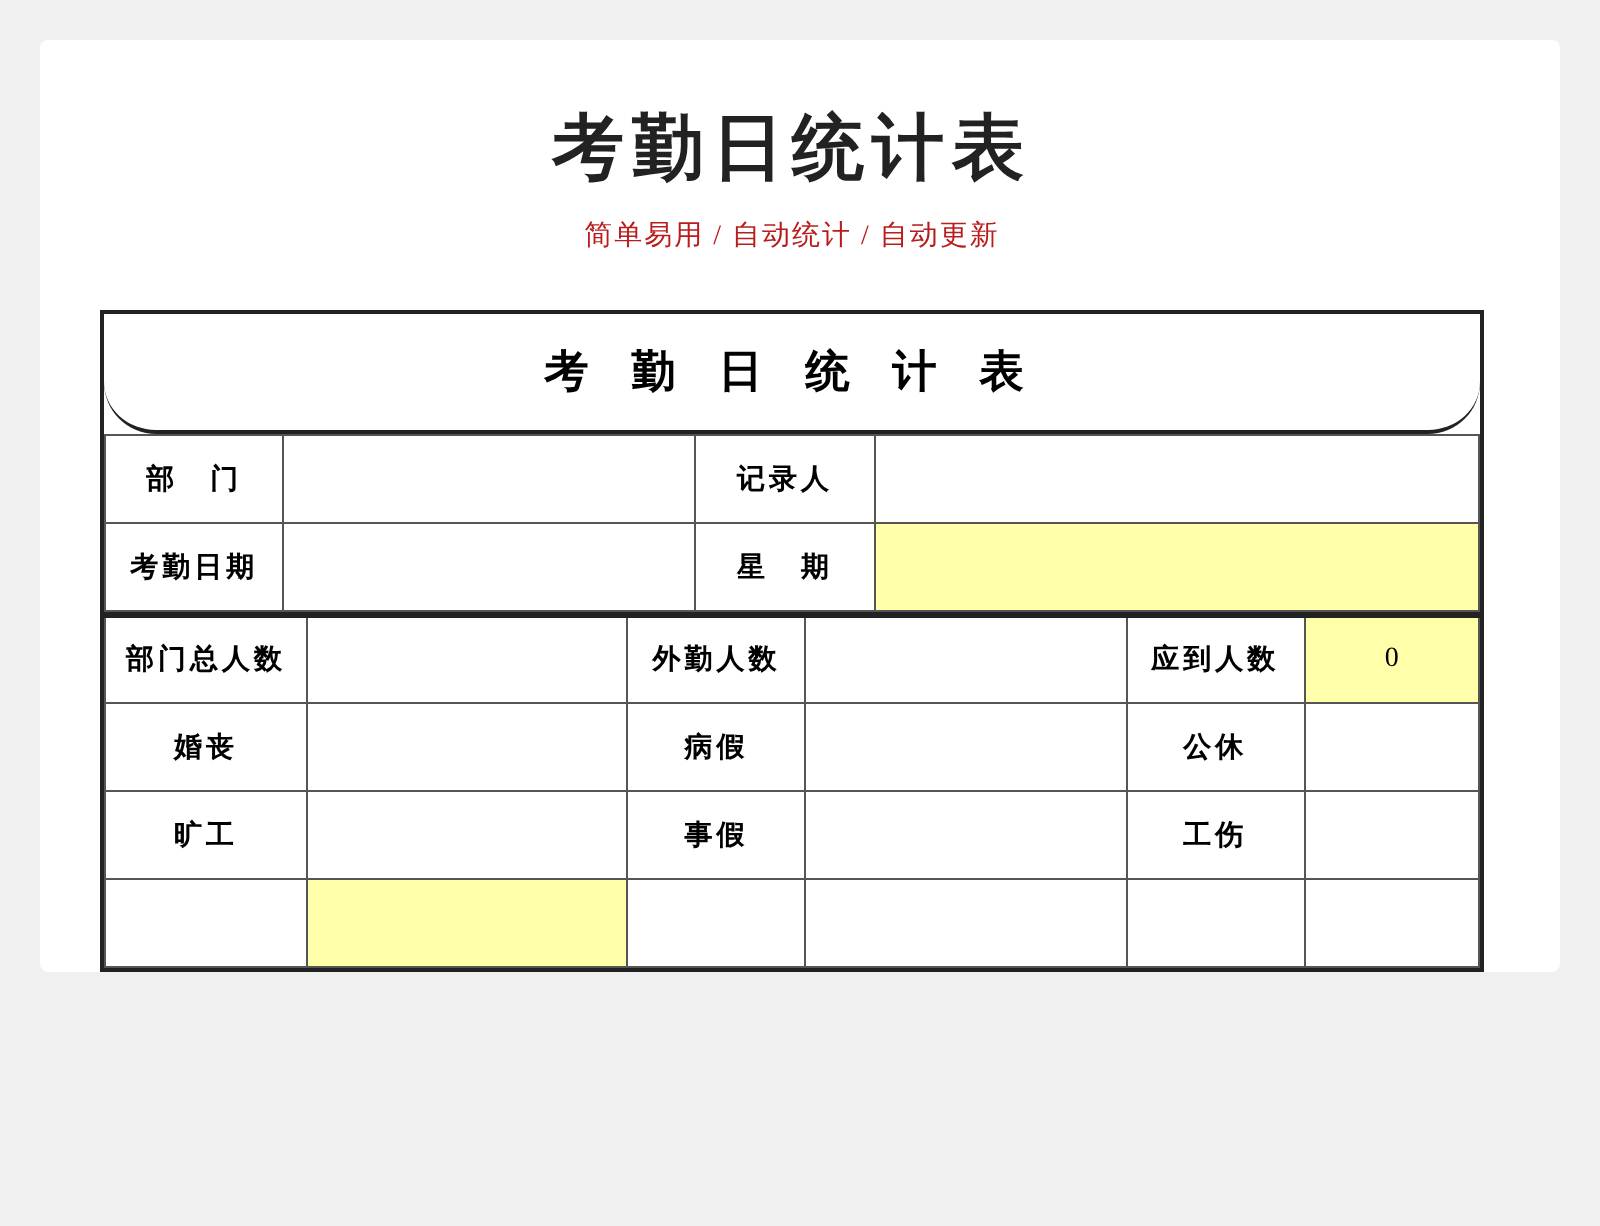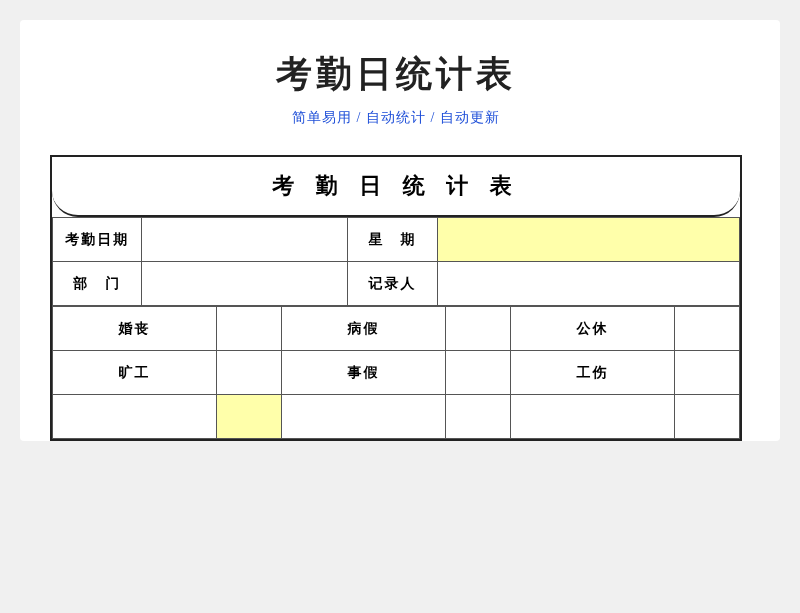--- a/index.html
+++ b/index.html
@@ -22,21 +22,21 @@
       text-align: center;
       font-size: 36px;
       font-weight: bold;
       color: #222;
       margin-bottom: 10px;
       letter-spacing: 4px;
     }
     .page-subtitle {
       text-align: center;
       font-size: 14px;
-      color: #1d4ed8;
+      color: #b91c1c;
       margin-bottom: 28px;
       letter-spacing: 1px;
     }
     .table-wrapper {
       border: 2px solid #222;
       width: 100%;
     }
     .table-title {
       text-align: center;
       font-size: 22px;
@@ -92,36 +92,44 @@
 <div class="page-container">
   <h1 class="page-title">考勤日统计表</h1>
   <p class="page-subtitle">简单易用 / 自动统计 / 自动更新</p>
 
   <div class="table-wrapper">
     <div class="table-title">考 勤 日 统 计 表</div>
 
     <table>
       <tbody>
         <tr class="section1">
+          <td class="label-cell" style="width:13%;">部　门</td>
+          <td class="value-cell" style="width:30%;"></td>
+          <td class="label-cell" style="width:13%;">记录人</td>
+          <td class="value-cell" style="width:44%;"></td>
+        </tr>
+        <tr class="section1">
           <td class="label-cell">考勤日期</td>
           <td class="value-cell"></td>
           <td class="label-cell">星　期</td>
           <td class="yellow-cell"></td>
-        </tr>
-        <tr class="section1">
-          <td class="label-cell" style="width:13%;">部　门</td>
-          <td class="value-cell" style="width:30%;"></td>
-          <td class="label-cell" style="width:13%;">记录人</td>
-          <td class="value-cell" style="width:44%;"></td>
         </tr>
       </tbody>
     </table>
 
     <table>
       <tbody>
+        <tr class="section2 section-divider">
+          <td class="label-cell bold-label" style="width:13%;">部门总人数</td>
+          <td class="value-cell" style="width:24%;"></td>
+          <td class="label-cell bold-label" style="width:13%;">外勤人数</td>
+          <td class="value-cell" style="width:24%;"></td>
+          <td class="label-cell bold-label" style="width:13%;">应到人数</td>
+          <td class="yellow-cell" style="width:13%;">0</td>
+        </tr>
         <tr class="section2">
           <td class="label-cell bold-label">婚丧</td>
           <td class="value-cell"></td>
           <td class="label-cell bold-label">病假</td>
           <td class="value-cell"></td>
           <td class="label-cell bold-label">公休</td>
           <td class="value-cell"></td>
         </tr>
         <tr class="section2">
           <td class="label-cell bold-label">旷工</td>

